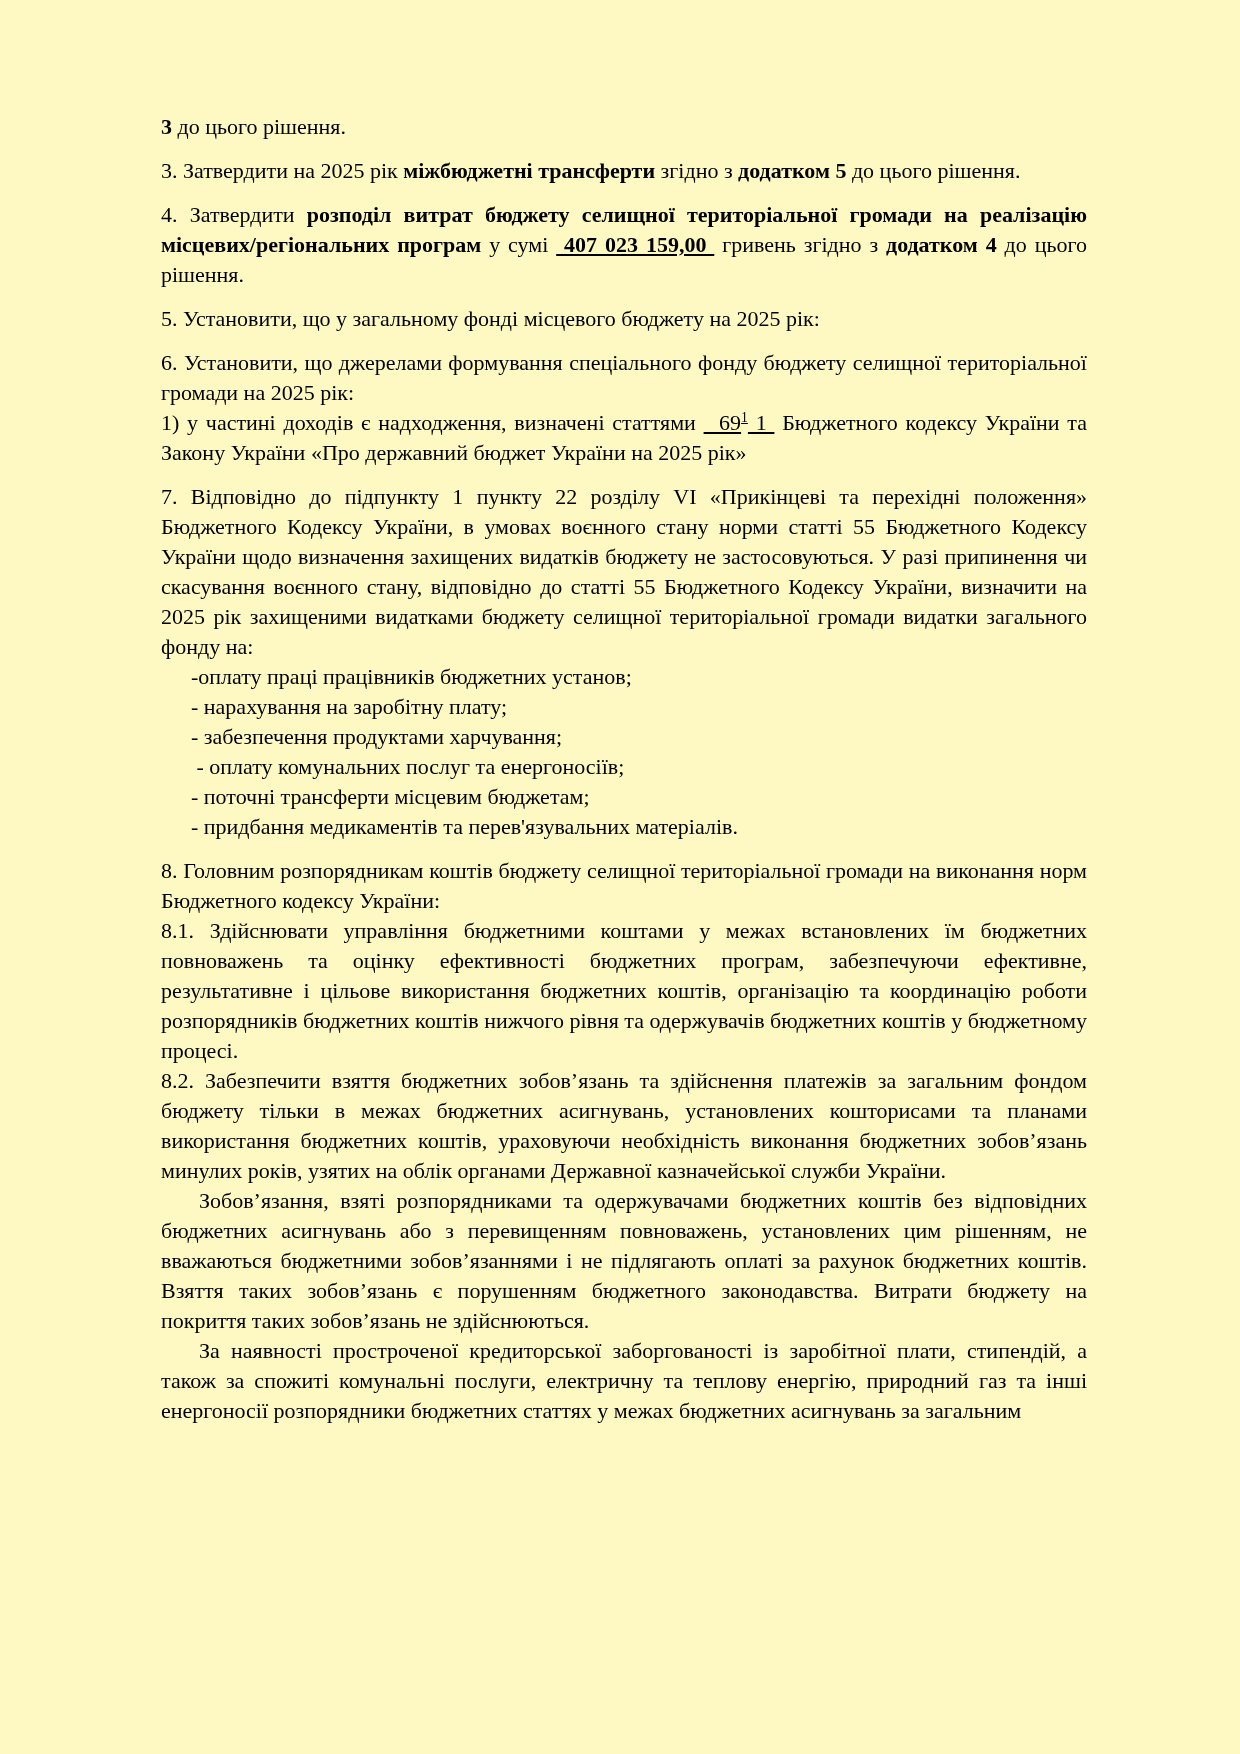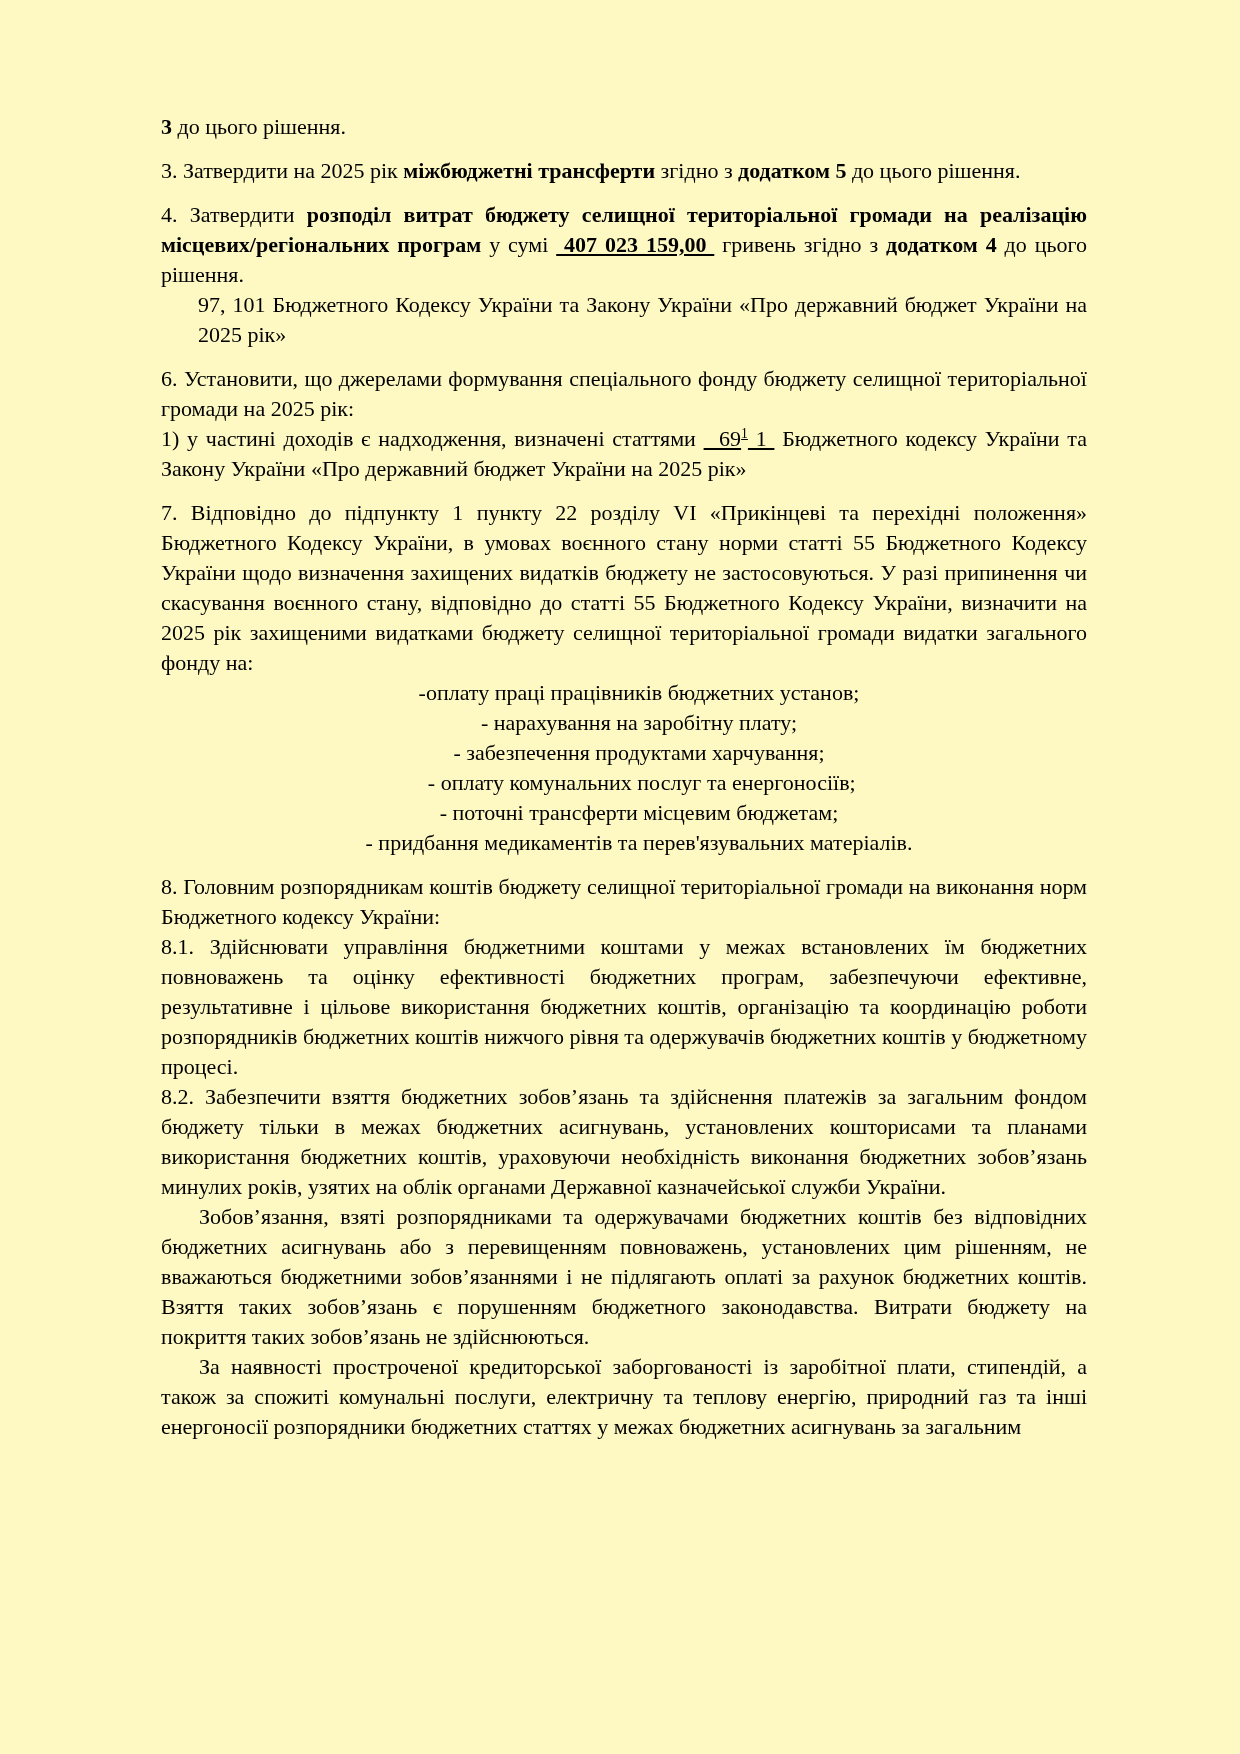--- a/index.html
+++ b/index.html
@@ -16,36 +16,36 @@
     top: 112px;
     width: 926px;
     font-family: "Liberation Serif", "DejaVu Serif", serif;
     font-size: 22px;
     line-height: 30px;
     color: #000000;
   }
   .blk { margin: 0; text-align: justify; }
   .blk.sp { margin-top: 14px; }
   .blk.sub { margin-left: 37px; }
-  .blk.list { margin-left: 30px; text-align: center; }
+  .blk.list { margin-left: 30px; text-align: left; }
   .blk.ind { text-indent: 38px; }
   .b { font-weight: bold; }
   .u { text-decoration: underline; }
   sup.u, span.u { text-decoration: underline; }
   sup { font-size: 0.62em; line-height: 0; vertical-align: super; }
 </style>
 </head>
 <body>
 
 <div class="page">
   <div class="content">
       <p class="blk para"><span class="b">3 </span><span>до цього рішення.</span></p>
       <p class="blk para sp"><span>3. Затвердити на 2025 рік </span><span class="b">міжбюджетні трансферти</span><span> згідно з </span><span class="b">додатком 5</span><span> до цього рішення.</span></p>
       <p class="blk para sp"><span>4. Затвердити </span><span class="b">розподіл витрат бюджету селищної територіальної громади на реалізацію місцевих/регіональних програм</span><span> у сумі </span><span class="b u">&nbsp;407 023 159,00&nbsp;</span><span> гривень згідно з </span><span class="b">додатком 4</span><span> до цього рішення.</span></p>
-      <p class="blk sub"><span>97, 101 Бюджетного Кодексу України та Закону України «Про державний бюджет України на 2025 рік»</span></p>
+      <p class="blk para sp"><span>5. Установити, що у загальному фонді місцевого бюджету на 2025 рік:</span></p>
       <p class="blk para sp"><span>6. Установити, що джерелами формування спеціального фонду бюджету селищної територіальної громади на 2025 рік:</span></p>
       <p class="blk para"><span>1) у частині доходів є надходження, визначені статтями </span><span class="u">&nbsp;&nbsp;69</span><sup class="u">1</sup><span class="u">&nbsp;1&nbsp;</span><span> Бюджетного кодексу України та Закону України «Про державний бюджет України на 2025 рік»</span></p>
       <p class="blk para sp"><span>7. Відповідно до підпункту 1 пункту 22 розділу VI «Прикінцеві та перехідні положення» Бюджетного Кодексу України, в умовах воєнного стану норми статті 55 Бюджетного Кодексу України щодо визначення захищених видатків бюджету не застосовуються. У разі припинення чи скасування воєнного стану, відповідно до статті 55 Бюджетного Кодексу України, визначити на 2025 рік захищеними видатками бюджету селищної територіальної громади видатки загального фонду на:</span></p>
       <p class="blk list"><span>-оплату праці працівників бюджетних установ;</span></p>
       <p class="blk list"><span>- нарахування на заробітну плату;</span></p>
       <p class="blk list"><span>- забезпечення продуктами харчування;</span></p>
       <p class="blk list"><span>&nbsp;- оплату комунальних послуг та енергоносіїв;</span></p>
       <p class="blk list"><span>- поточні трансферти місцевим бюджетам;</span></p>
       <p class="blk list"><span>- придбання медикаментів та перев'язувальних матеріалів.</span></p>
       <p class="blk para sp"><span>8. Головним розпорядникам коштів бюджету селищної територіальної громади на  виконання норм Бюджетного кодексу України:</span></p>

